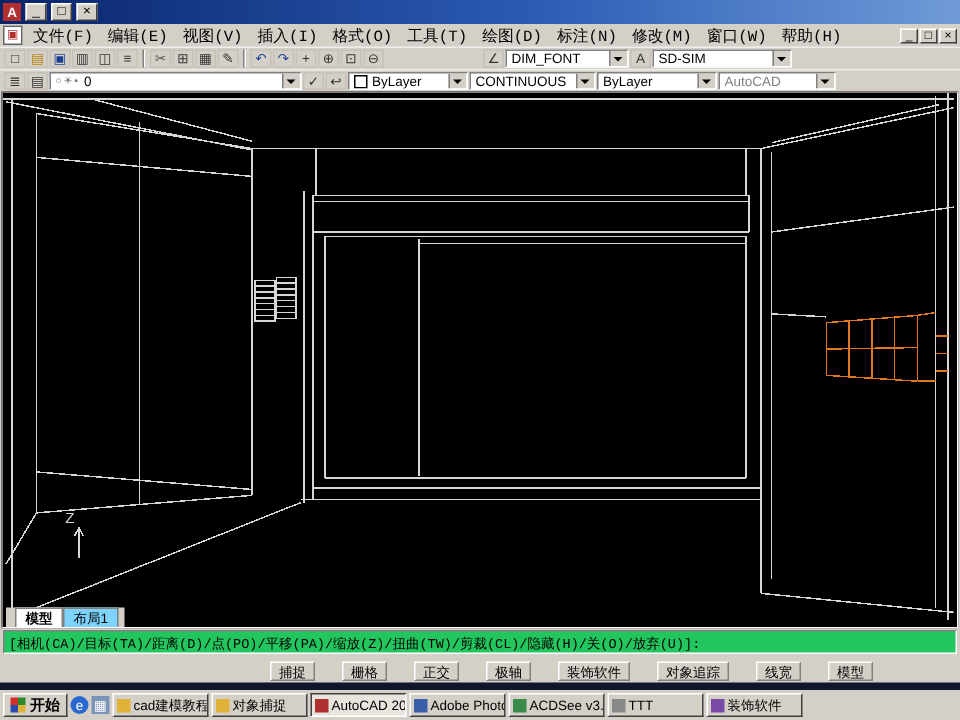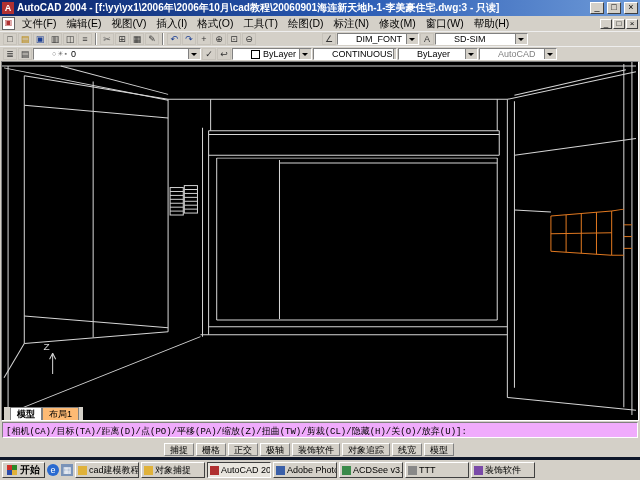--- a/index.html
+++ b/index.html
@@ -11,60 +11,60 @@
             color:#fff;display:flex;align-items:center;gap:3px;padding:0 2px;}
   .appicon{width:12px;height:12px;background:#b03030;color:#fff;font-size:9px;font-weight:bold;
            text-align:center;line-height:12px;flex:none;}
   .titletext{flex:1;font-size:10px;font-weight:bold;white-space:nowrap;overflow:hidden;}
   .tbtn{width:14px;height:12px;flex:none;background:#d4d0c8;color:#000;border:1px solid;
         border-color:#fff #404040 #404040 #fff;font-size:9px;line-height:9px;text-align:center;box-sizing:border-box;}
   
   .menubar{height:15px;flex:none;display:flex;align-items:center;padding:0 2px;gap:0;}
   .docicon{width:11px;height:11px;background:#fff;border:1px solid #666;color:#b03030;
            font-size:8px;line-height:10px;text-align:center;flex:none;margin-right:2px;}
-  .menu-item{padding:0 5px;font-size:10.5px;white-space:nowrap;}
+  .menu-item{padding:0 5px;font-size:10.5px;white-space:nowrap;font-family:Liberation Mono, monospace;}
   .menu-spacer{flex:1;}
   .wbtn{width:12px;height:10px;flex:none;background:#d4d0c8;border:1px solid;
         border-color:#fff #404040 #404040 #fff;font-size:8px;line-height:7px;text-align:center;box-sizing:border-box;margin-left:1px;}
   
   .toolbar{height:14px;flex:none;display:flex;align-items:center;gap:1px;padding:0 3px;border-top:1px solid #eee;}
   .tb{width:14px;height:12px;flex:none;box-sizing:border-box;background:#d4d0c8;color:#333;
       font-size:9px;line-height:11px;text-align:center;border:1px solid #c6c2ba;}
   .sep{width:1px;height:12px;background:#808080;border-right:1px solid #fff;margin:0 2px;flex:none;}
   .combo{height:12px;background:#fff;border:1px solid;border-color:#808080 #fff #fff #808080;
-         display:flex;align-items:center;font-size:9px;padding-left:18px;box-sizing:border-box;white-space:nowrap;overflow:hidden;}
+         display:flex;align-items:center;font-size:9px;padding-left:3px;box-sizing:border-box;white-space:nowrap;overflow:hidden;}
   .combo .arrow{margin-left:auto;width:11px;height:100%;background:#d4d0c8;border-left:1px solid #808080;
                 position:relative;flex:none;}
   .combo .arrow::after{content:"";position:absolute;left:2px;top:4px;border:3px solid transparent;border-top-color:#000;}
   .swatch{width:7px;height:7px;background:#fff;border:1px solid #000;margin-right:3px;flex:none;}
   .mini{font-size:7px;color:#777;margin-right:3px;letter-spacing:1px;}
   [data-name="open-file-icon"]{color:#b8860b}
   [data-name="save-icon"],[data-name="undo-icon"],[data-name="redo-icon"]{color:#1c3f94}
   [data-name="cut-icon"]{color:#555}
   
   .canvas{flex:1;position:relative;background:#000;margin:0 1px;
           border:1px solid;border-color:#808080 #fff #fff #808080;}
   .canvas svg{position:absolute;left:0;top:0;width:100%;height:100%;}
   .tabs{position:absolute;left:2px;bottom:0;display:flex;align-items:flex-end;height:13px;
         background:#d4d0c8;padding:0 4px 0 6px;}
-  .tab{font-size:9px;padding:0 6px;background:#fdba74;border:1px solid #808080;border-bottom:none;
+  .tab{font-size:9px;padding:0 6px;background:#7dd3fc;border:1px solid #808080;border-bottom:none;
        height:12px;line-height:12px;white-space:nowrap;}
   .tab.active{background:#fff;font-weight:bold;}
   
   .cmd{height:20px;flex:none;background:#d4d0c8;padding:1px 2px;box-sizing:border-box;}
-  .cmd-inner{background:#f0abfc;border:1px solid;border-color:#808080 #fff #fff #808080;height:16px;
+  .cmd-inner{background:#22c55e;border:1px solid;border-color:#808080 #fff #fff #808080;height:16px;
              box-sizing:border-box;font-family:"Liberation Mono","DejaVu Sans Mono",monospace;
              font-size:9px;padding:2px 3px 0;white-space:nowrap;overflow:hidden;}
   
-  .statusbar{height:16px;flex:none;display:flex;align-items:center;gap:2px;padding:0 4px;font-size:9px;}
+  .statusbar{height:16px;flex:none;display:flex;align-items:center;gap:18px;padding:0 4px;font-size:9px;}
   .sb-spacer{width:158px;flex:none;}
   .sb-btn{border:1px solid;border-color:#fff #808080 #808080 #fff;padding:0 5px;height:13px;
           line-height:12px;background:#d4d0c8;white-space:nowrap;box-sizing:border-box;}
   
-  .taskbar{height:20px;flex:none;background:#d4d0c8;border-top:3px solid #0f172a;display:flex;
+  .taskbar{height:20px;flex:none;background:#d4d0c8;border-top:5px solid #0f172a;display:flex;
            align-items:center;gap:2px;padding:0 2px;}
   .start{display:flex;align-items:center;gap:3px;font-weight:bold;font-size:10px;height:16px;
          padding:0 4px;border:1px solid;border-color:#fff #404040 #404040 #fff;flex:none;box-sizing:border-box;}
   .winflag{width:10px;height:10px;display:grid;grid-template-columns:1fr 1fr;grid-template-rows:1fr 1fr;flex:none;}
   .winflag i{display:block;}
   .winflag i:nth-child(1){background:#d03028}.winflag i:nth-child(2){background:#2a8a2a}
   .winflag i:nth-child(3){background:#2a4aaa}.winflag i:nth-child(4){background:#e0b23a}
   .ql{width:12px;height:12px;flex:none;font-size:9px;line-height:12px;text-align:center;color:#fff;}
   .ql.ie{background:#2a6ad0;border-radius:6px;}
   .ql.desk{background:#7a93b8;}
@@ -78,21 +78,20 @@
   .tray{margin-left:auto;display:flex;align-items:center;gap:3px;height:16px;padding:0 4px;
         border:1px solid;border-color:#808080 #fff #fff #808080;font-size:9px;flex:none;box-sizing:border-box;}
   .tico{width:9px;height:9px;flex:none;}
   .tico.g{background:#2a8a2a}.tico.b{background:#2a4aaa}.tico.r{background:#c03030}.tico.y{background:#d8b02a}
 </style>
 </head>
 <body>
 
 <div class="titlebar" data-name="title-bar">
   <span class="appicon" data-name="autocad-app-icon">A</span>
-  <span class="titletext" data-name="window-title">AutoCAD 2004 - [f:\yy\yx1\2006年\2006年10月\cad教程\20060901海连新天地h-1-李美豪住宅.dwg:3 - 只读]</span>
   <span class="tbtn" data-name="minimize-button">_</span>
   <span class="tbtn" data-name="maximize-button">□</span>
   <span class="tbtn" data-name="close-button">×</span>
 </div>
 
 <div class="menubar" data-name="menu-bar">
   <span class="docicon" data-name="document-icon">▣</span>
   <span class="menu-item" data-name="menu-file">文件(F)</span>
   <span class="menu-item" data-name="menu-edit">编辑(E)</span>
   <span class="menu-item" data-name="menu-view">视图(V)</span>

